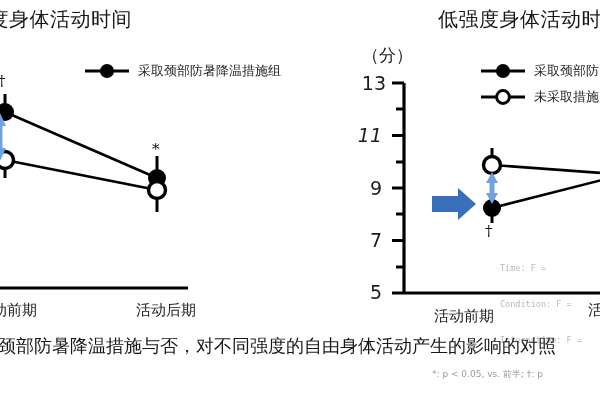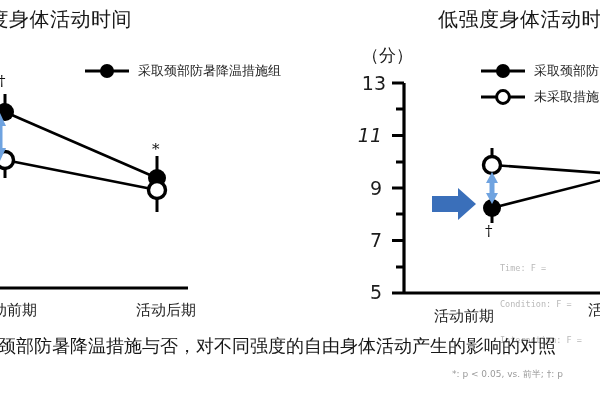--- a/index.html
+++ b/index.html
@@ -116,21 +116,21 @@
     position: absolute;
     left: -20px;
     top: 334px;
     font-family: "DejaVu Serif", "Liberation Serif", serif;
     font-size: 18px;
     color: #171717;
     white-space: nowrap;
   }
   #footnote {
     position: absolute;
-    left: 452px;
+    left: 432px;
     top: 368px;
     font-family: "DejaVu Sans", "Liberation Sans", sans-serif;
     font-size: 9px;
     color: #9a9a9a;
     white-space: nowrap;
   }
 </style>
 </head>
 <body>
 

